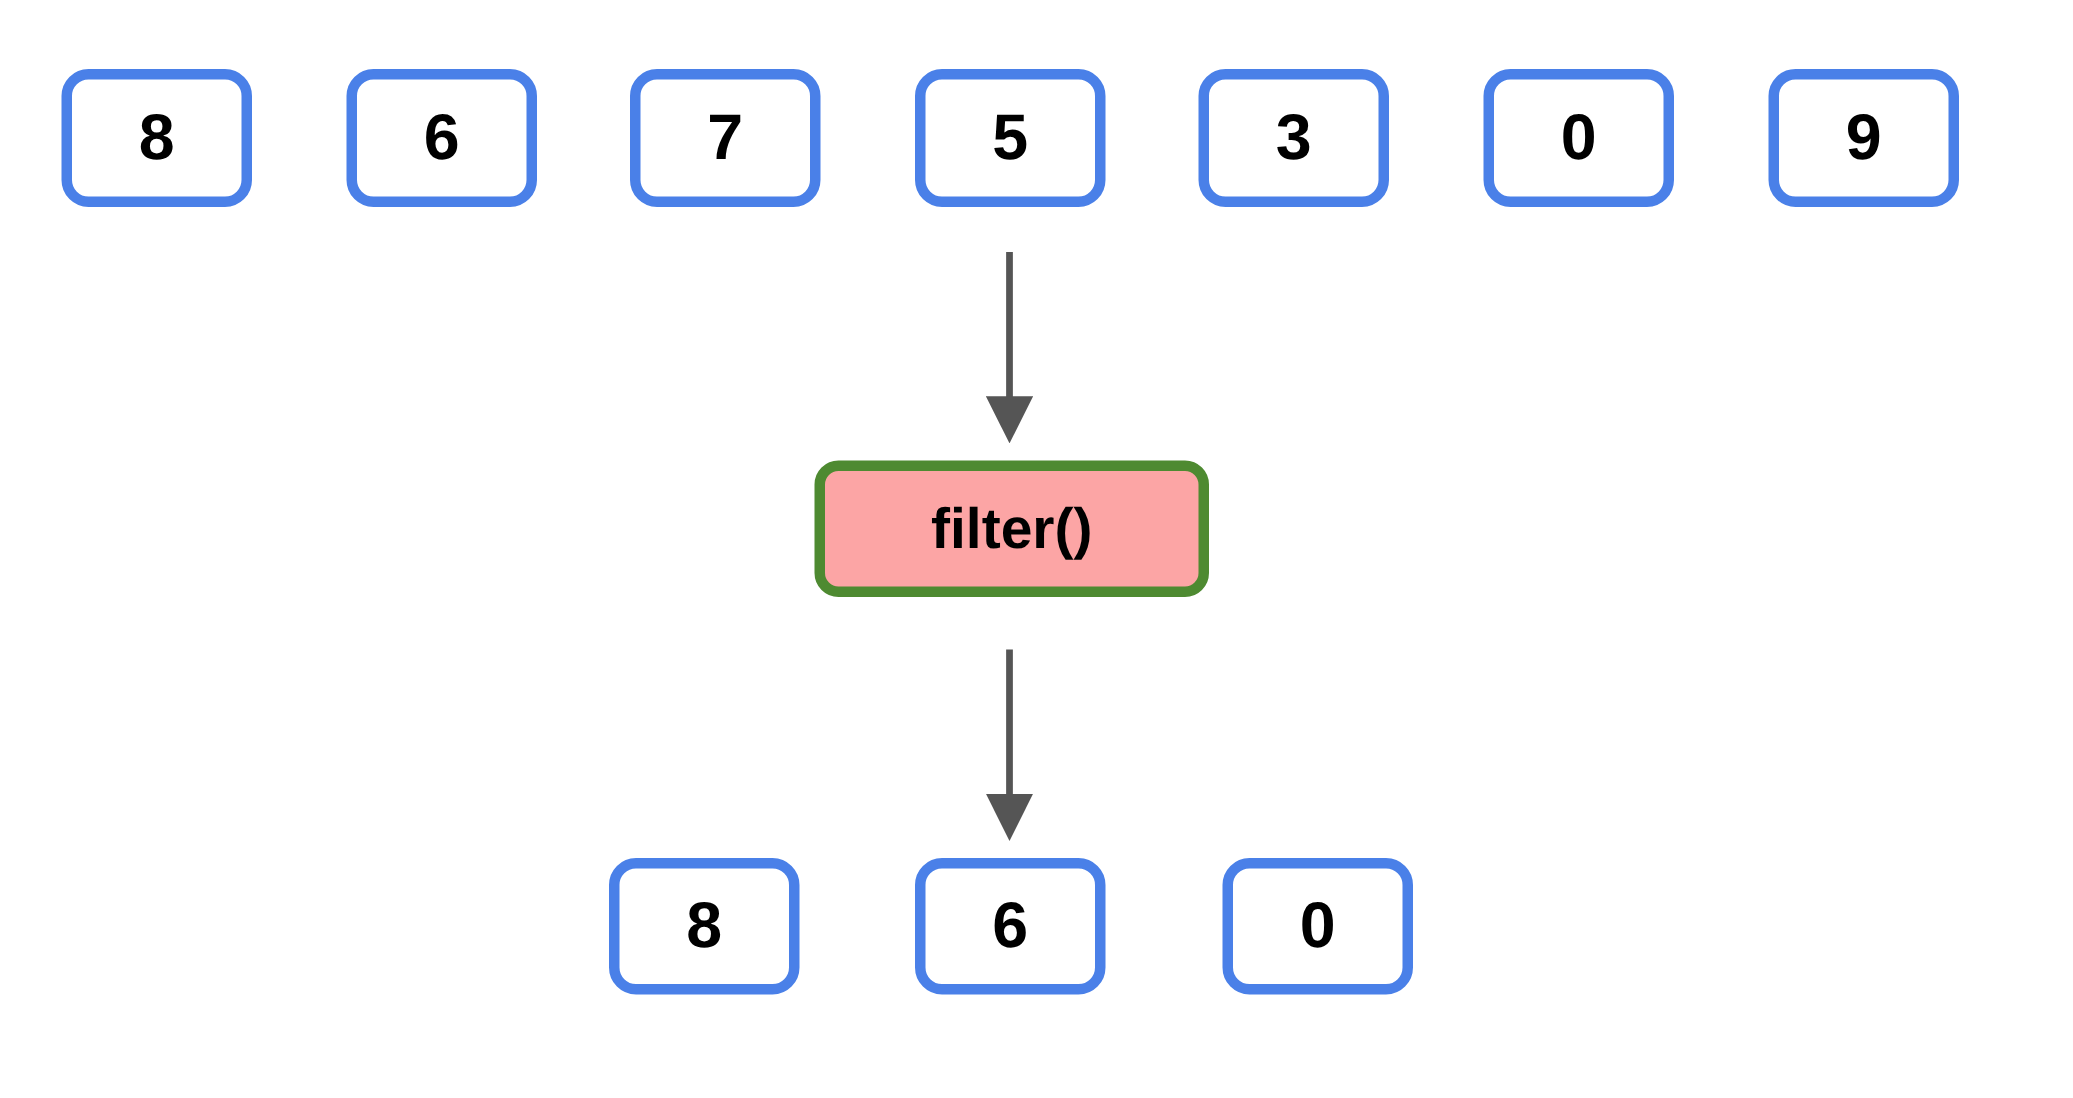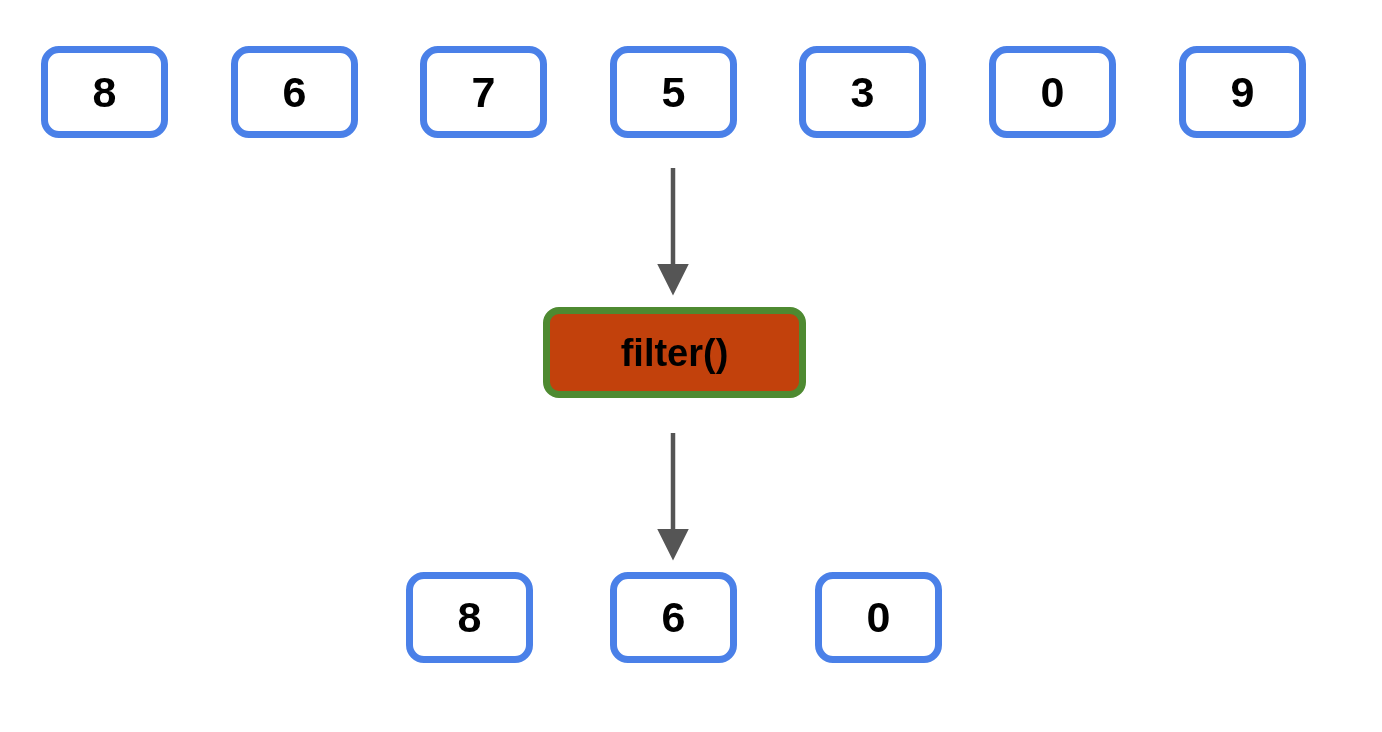--- a/index.html
+++ b/index.html
@@ -82,15 +82,15 @@
       <div class="node value-cell" style="left: 799px; top: 46px; width: 127px; height: 92px; border-color: rgb(74, 128, 232); background: rgb(255, 255, 255);">3</div>
       <div class="node value-cell" style="left: 989px; top: 46px; width: 127px; height: 92px; border-color: rgb(74, 128, 232); background: rgb(255, 255, 255);">0</div>
       <div class="node value-cell" style="left: 1179px; top: 46px; width: 127px; height: 92px; border-color: rgb(74, 128, 232); background: rgb(255, 255, 255);">9</div>
     </div>
   <div id="output-row">
       <div class="node value-cell" style="left: 406px; top: 572px; width: 127px; height: 91px; border-color: rgb(74, 128, 232); background: rgb(255, 255, 255);">8</div>
       <div class="node value-cell" style="left: 610px; top: 572px; width: 127px; height: 91px; border-color: rgb(74, 128, 232); background: rgb(255, 255, 255);">6</div>
       <div class="node value-cell" style="left: 815px; top: 572px; width: 127px; height: 91px; border-color: rgb(74, 128, 232); background: rgb(255, 255, 255);">0</div>
     </div>
 
-  <div class="node op-node" id="op-node" style="left: 543px; top: 307px; width: 263px; height: 91px; border-color: rgb(78, 138, 49); background: #c2410c;">filter()</div>
+  <div class="node op-node" id="op-node" style="left: 543px; top: 307px; width: 263px; height: 91px; border-color: rgb(78, 138, 49); background: #fca5a5;">filter()</div>
 
 </div>
 
 </body></html>

